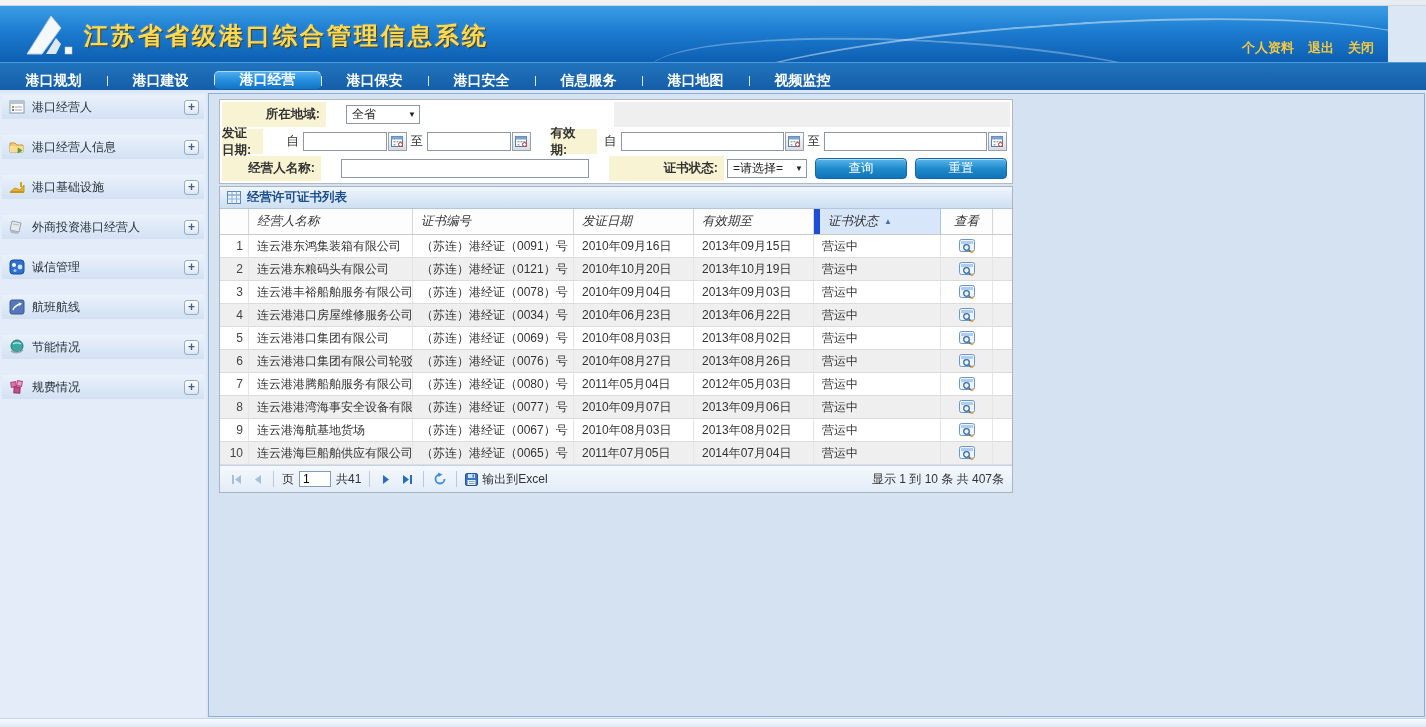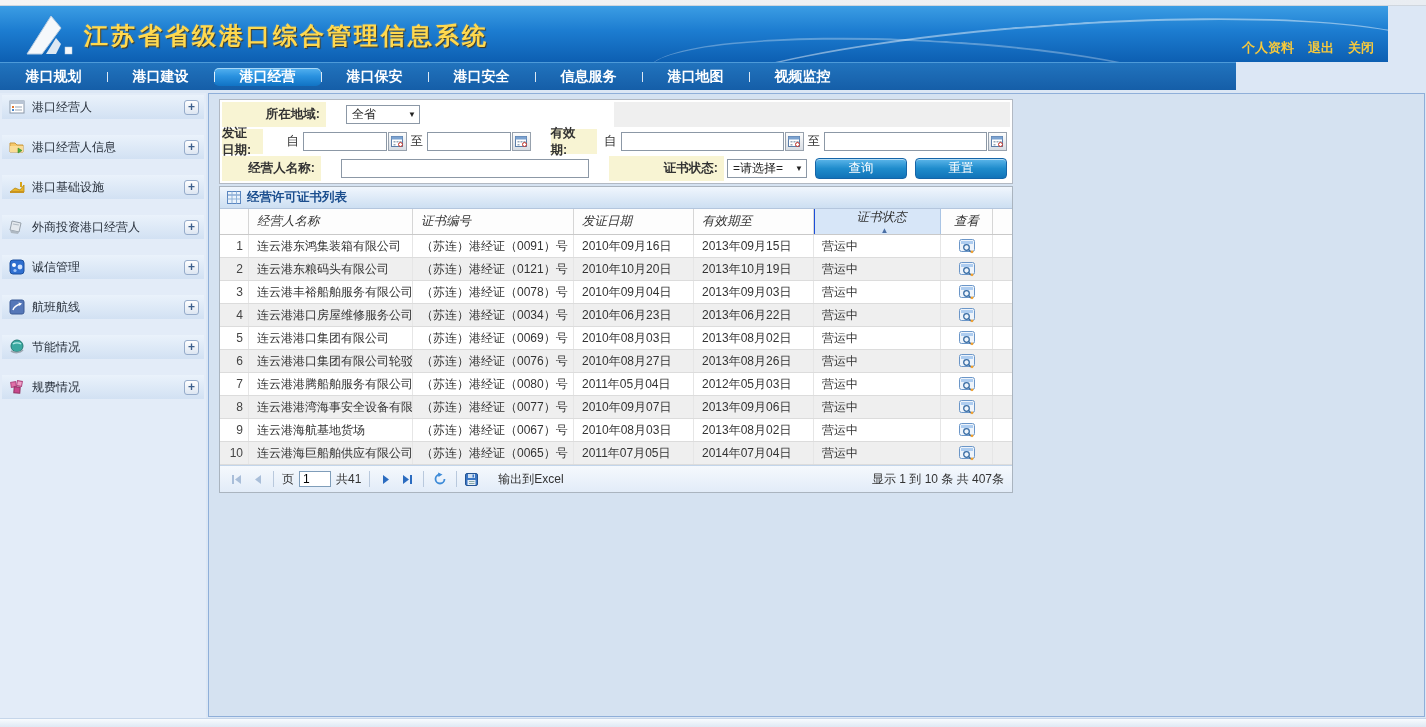--- a/index.html
+++ b/index.html
@@ -18,24 +18,24 @@
     border-top:2px solid rgba(255,255,255,.3); transform:rotate(3deg); }
   .logo { position:absolute; left:26px; top:8px; }
   .app-title { position:absolute; left:84px; top:14px; font-size:24px; font-weight:bold; letter-spacing:3px;
     color:#ffd94f; text-shadow:1px 1px 1px rgba(70,45,0,.85), 0 0 2px rgba(255,240,180,.4); }
   .welcome { position:absolute; right:14px; top:10px; color:#ffffff; font-size:13px; font-weight:bold;
     text-decoration:underline; }
   .user-links { position:absolute; right:14px; top:33px; display:flex; gap:14px; }
   .user-links a { color:#f7c93c; font-size:13px; font-weight:bold; text-decoration:none; cursor:pointer; }
 
   
-  .nav { position:absolute; left:0; top:62px; width:1236px; height:28px;
+  .nav { position:absolute; left:0; top:62px; width:1426px; height:28px;
     background:linear-gradient(180deg,#2173bd 0%,#155e a8 100%);
     background:linear-gradient(180deg,#2173bd 0%,#155ea8 100%);
-    border-top:1px solid #4d9ad8; display:flex; align-items:center; }
+    border-top:1px solid #4d9ad8; display:flex; align-items:flex-end; }
   .tab { width:107px; display:flex; align-items:center; justify-content:center;
     color:#fff; font-size:14px; font-weight:bold; cursor:pointer; position:relative; }
   .tab + .tab::before, .tab-endcap::before { content:""; position:absolute; left:0; top:4px; bottom:4px; width:1px; background:rgba(255,255,255,.85); }
   .tab.active { background:linear-gradient(180deg,#55b2f0 0%,#2a92e0 45%,#1173c4 100%);
     border-radius:5px; margin:1px 0; box-shadow:inset 0 1px 0 rgba(255,255,255,.5); }
   .tab-endcap { width:1px; position:relative; }
 
   
   .sidebar { position:absolute; left:0; top:93px; width:206px; height:625px; background:#e3ecf8; padding:2px 2px 0 2px; }
   .side-item { height:24px; margin-bottom:16px; display:flex; align-items:center; padding:0 5px 0 7px;
@@ -74,40 +74,40 @@
     box-shadow:inset 0 1px 0 rgba(255,255,255,.55); margin-left:8px; }
 
   
   .grid-box { position:absolute; left:10px; top:92px; width:794px; border:1px solid #aab4bf; background:#fff; }
   .grid-title { height:22px; display:flex; align-items:center; padding-left:7px; gap:6px;
     background:linear-gradient(180deg,#f0f6fd 0%,#cddff2 100%); border-bottom:1px solid #b4c6dd; }
   .grid-title .t { font-size:12.5px; font-weight:bold; color:#1b4e8e; }
   .ghead { display:flex; height:26px; background:#fdfdfd; border-bottom:1px solid #c9c9c9; }
   .ghead .hc { display:flex; align-items:center; padding-left:8px; font-size:12.5px; color:#333;
     border-right:1px solid #d6d6d6; cursor:pointer;font-style:italic; }
-  .ghead .hc.sorted { background:#d7e6f8; border-right:1px solid #a9c4e4; border-left:1px solid #1d4ed8;flex-direction:column; }
+  .ghead .hc.sorted { background:#d7e6f8; border-right:1px solid #a9c4e4; border-left:6px solid #1d4ed8; }
   .sort-arrow { font-size:8px; color:#4a6fa5; margin-left:6px; }
   .w-num{ width:29px; } .w-name{ width:164px; } .w-cert{ width:161px; } .w-issued{ width:120px; }
   .w-valid{ width:120px; } .w-status{ width:127px; } .w-view{ width:52px; justify-content:center; padding-left:0 !important; }
   .w-fill{ flex:1; border-right:none !important; }
   .grow { display:flex; height:23px; border-bottom:1px solid #dcdcdc; background:#fff; }
   .grow.alt { background:#efefef; }
   .grow .gc { display:flex; align-items:center; padding-left:8px; font-size:12px; color:#333;
     border-right:1px solid #e6e6e6; overflow:hidden; white-space:nowrap; }
   .grow .gc.num { justify-content:flex-end; padding:0 5px 0 0; color:#444; }
   .grow .gc.view { justify-content:center; padding-left:0; cursor:pointer; }
 
   
   .pager { display:flex; align-items:center; height:27px; padding:0 8px;
     background:linear-gradient(180deg,#f5f9fd 0%,#e2ecf8 100%); border-top:1px solid #c3d5ea; gap:5px; }
   .pgbtn { width:16px; height:16px; display:flex; align-items:center; justify-content:center; cursor:pointer; }
   .pg-sep { width:1px; height:16px; background:#b9c9dd; margin:0 3px; }
   .pager .pl { font-size:12px; color:#333; }
   .page-input { width:32px; height:16px; border:1px solid #7f9db9; font-size:12px; text-align:left; padding:0 3px; }
-  .excel { display:flex; align-items:center; gap:20px; cursor:pointer; }
+  .excel { display:flex; align-items:center; gap:4px; cursor:pointer; }
   .pager .summary { margin-left:auto; font-size:12px; color:#333; }
 
   
   .footer { position:absolute; left:0; bottom:0; width:1426px; height:9px;
     background:linear-gradient(180deg,#f8fbfe,#dfe9f4); border-top:1px solid #c6d6ea; }
 </style>
 </head>
 <body>
 
 <div class="top-strip"></div>

